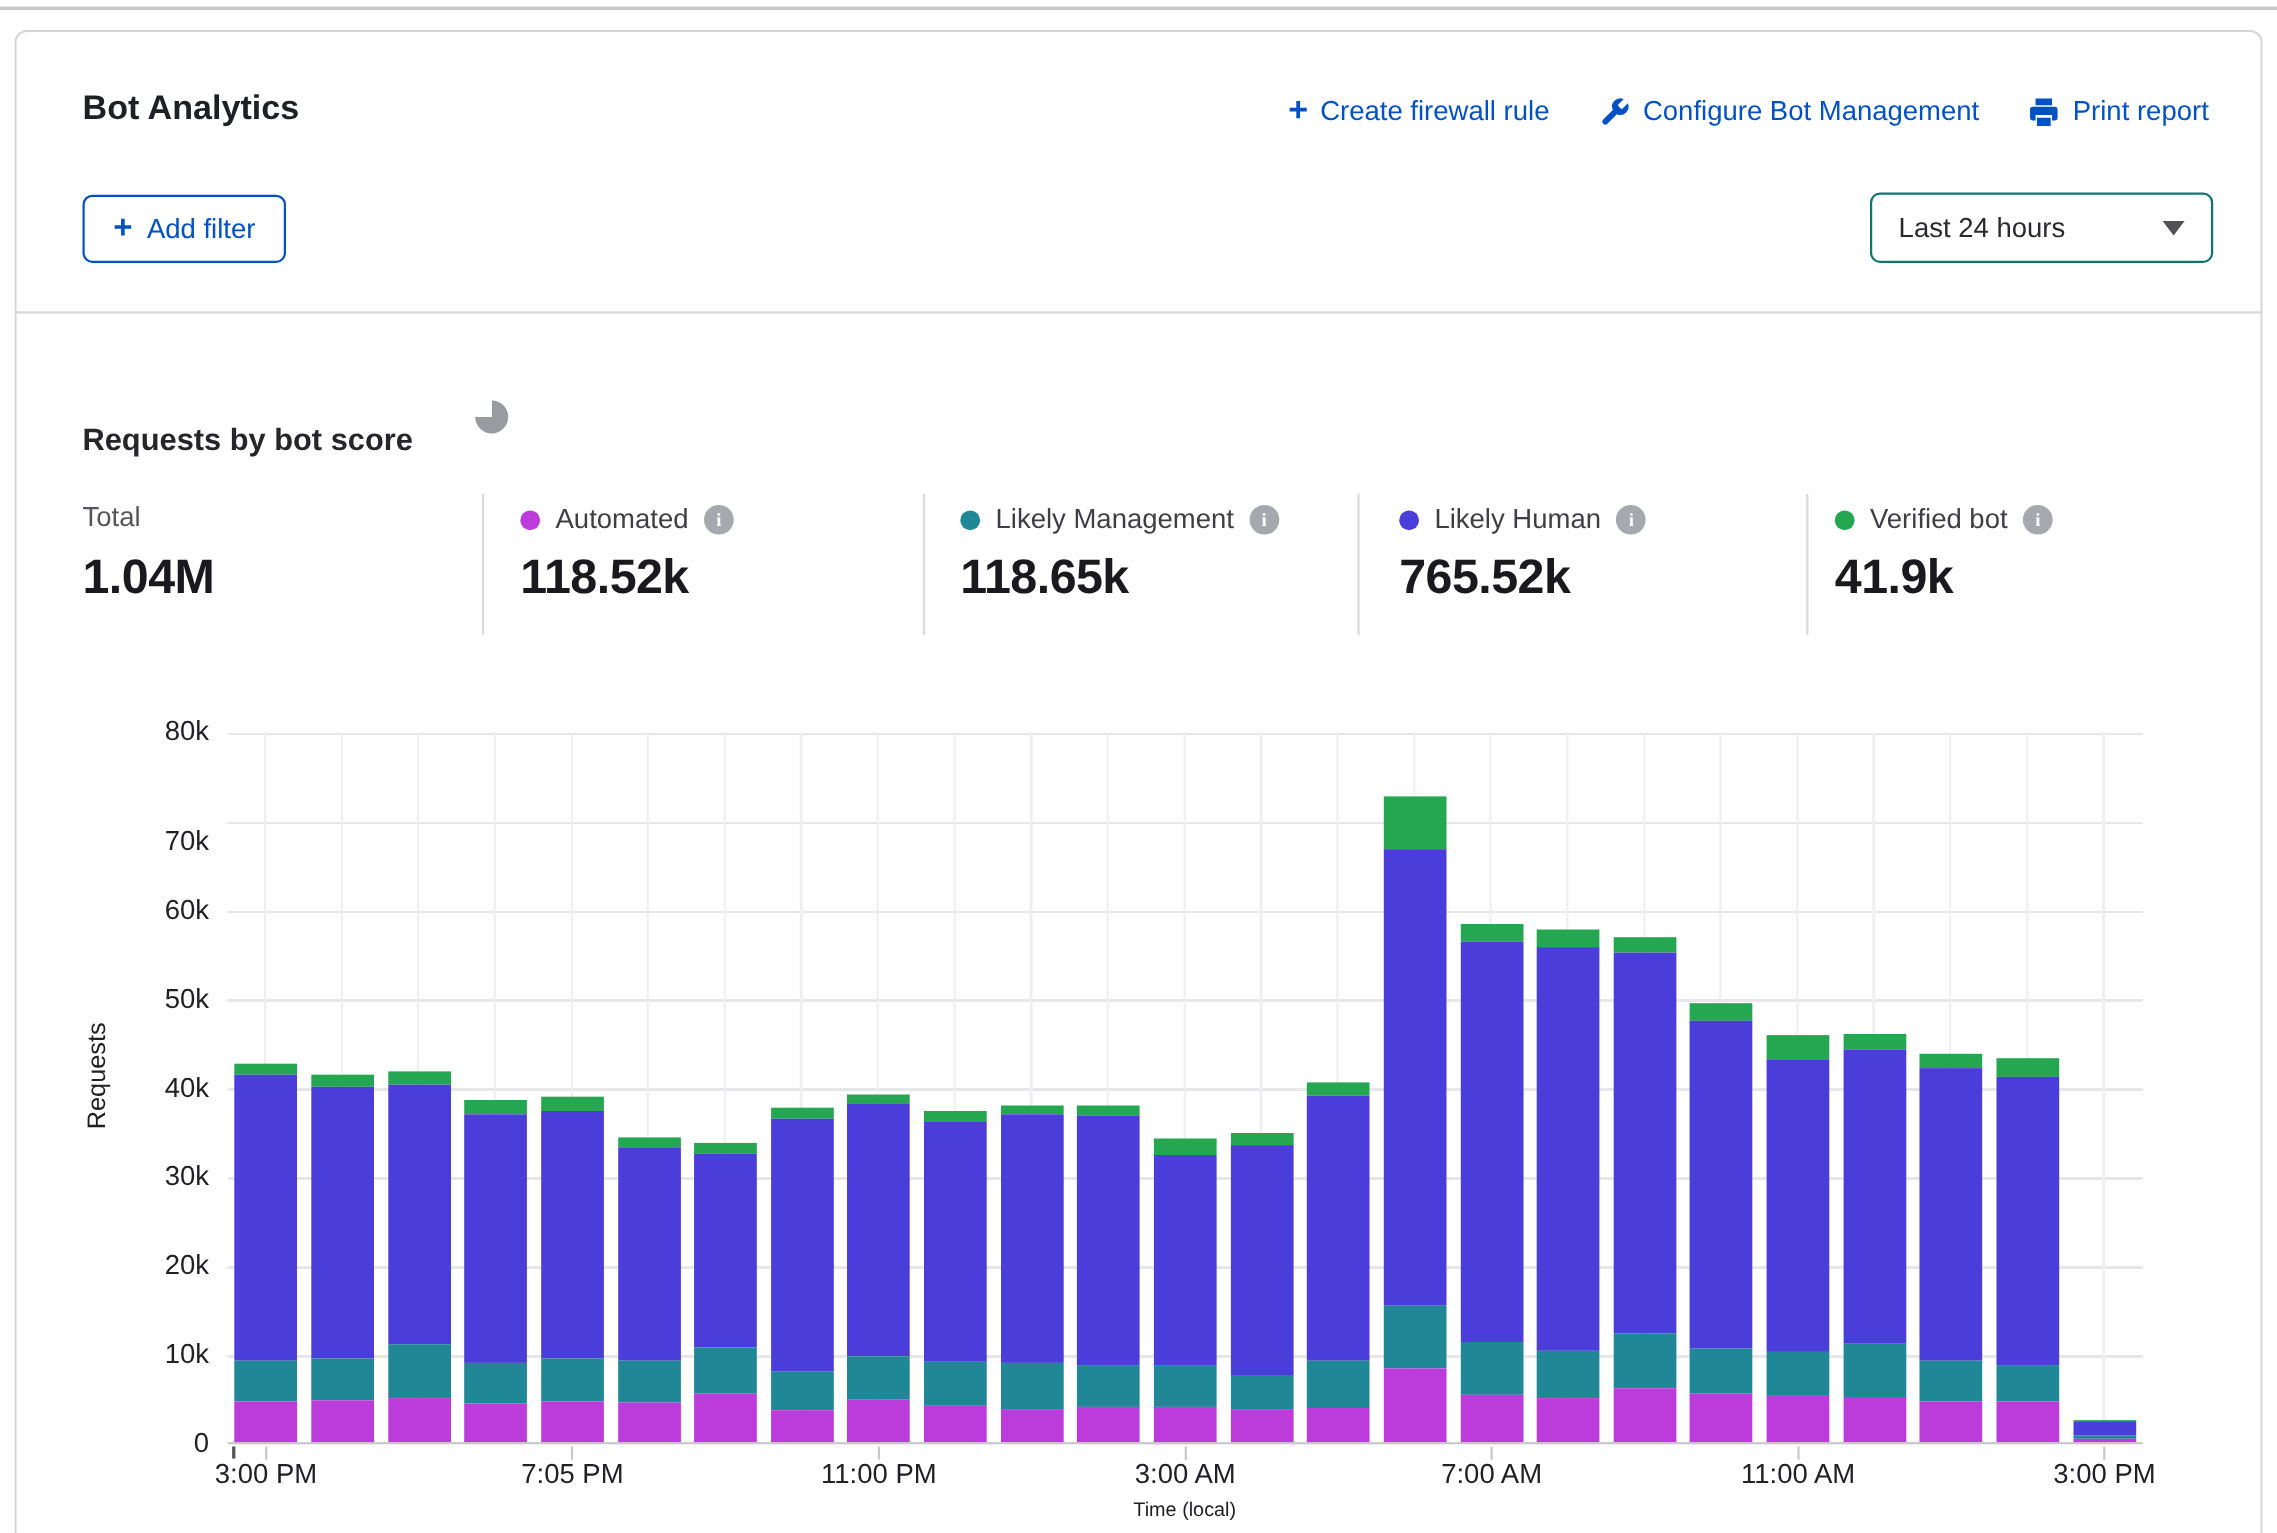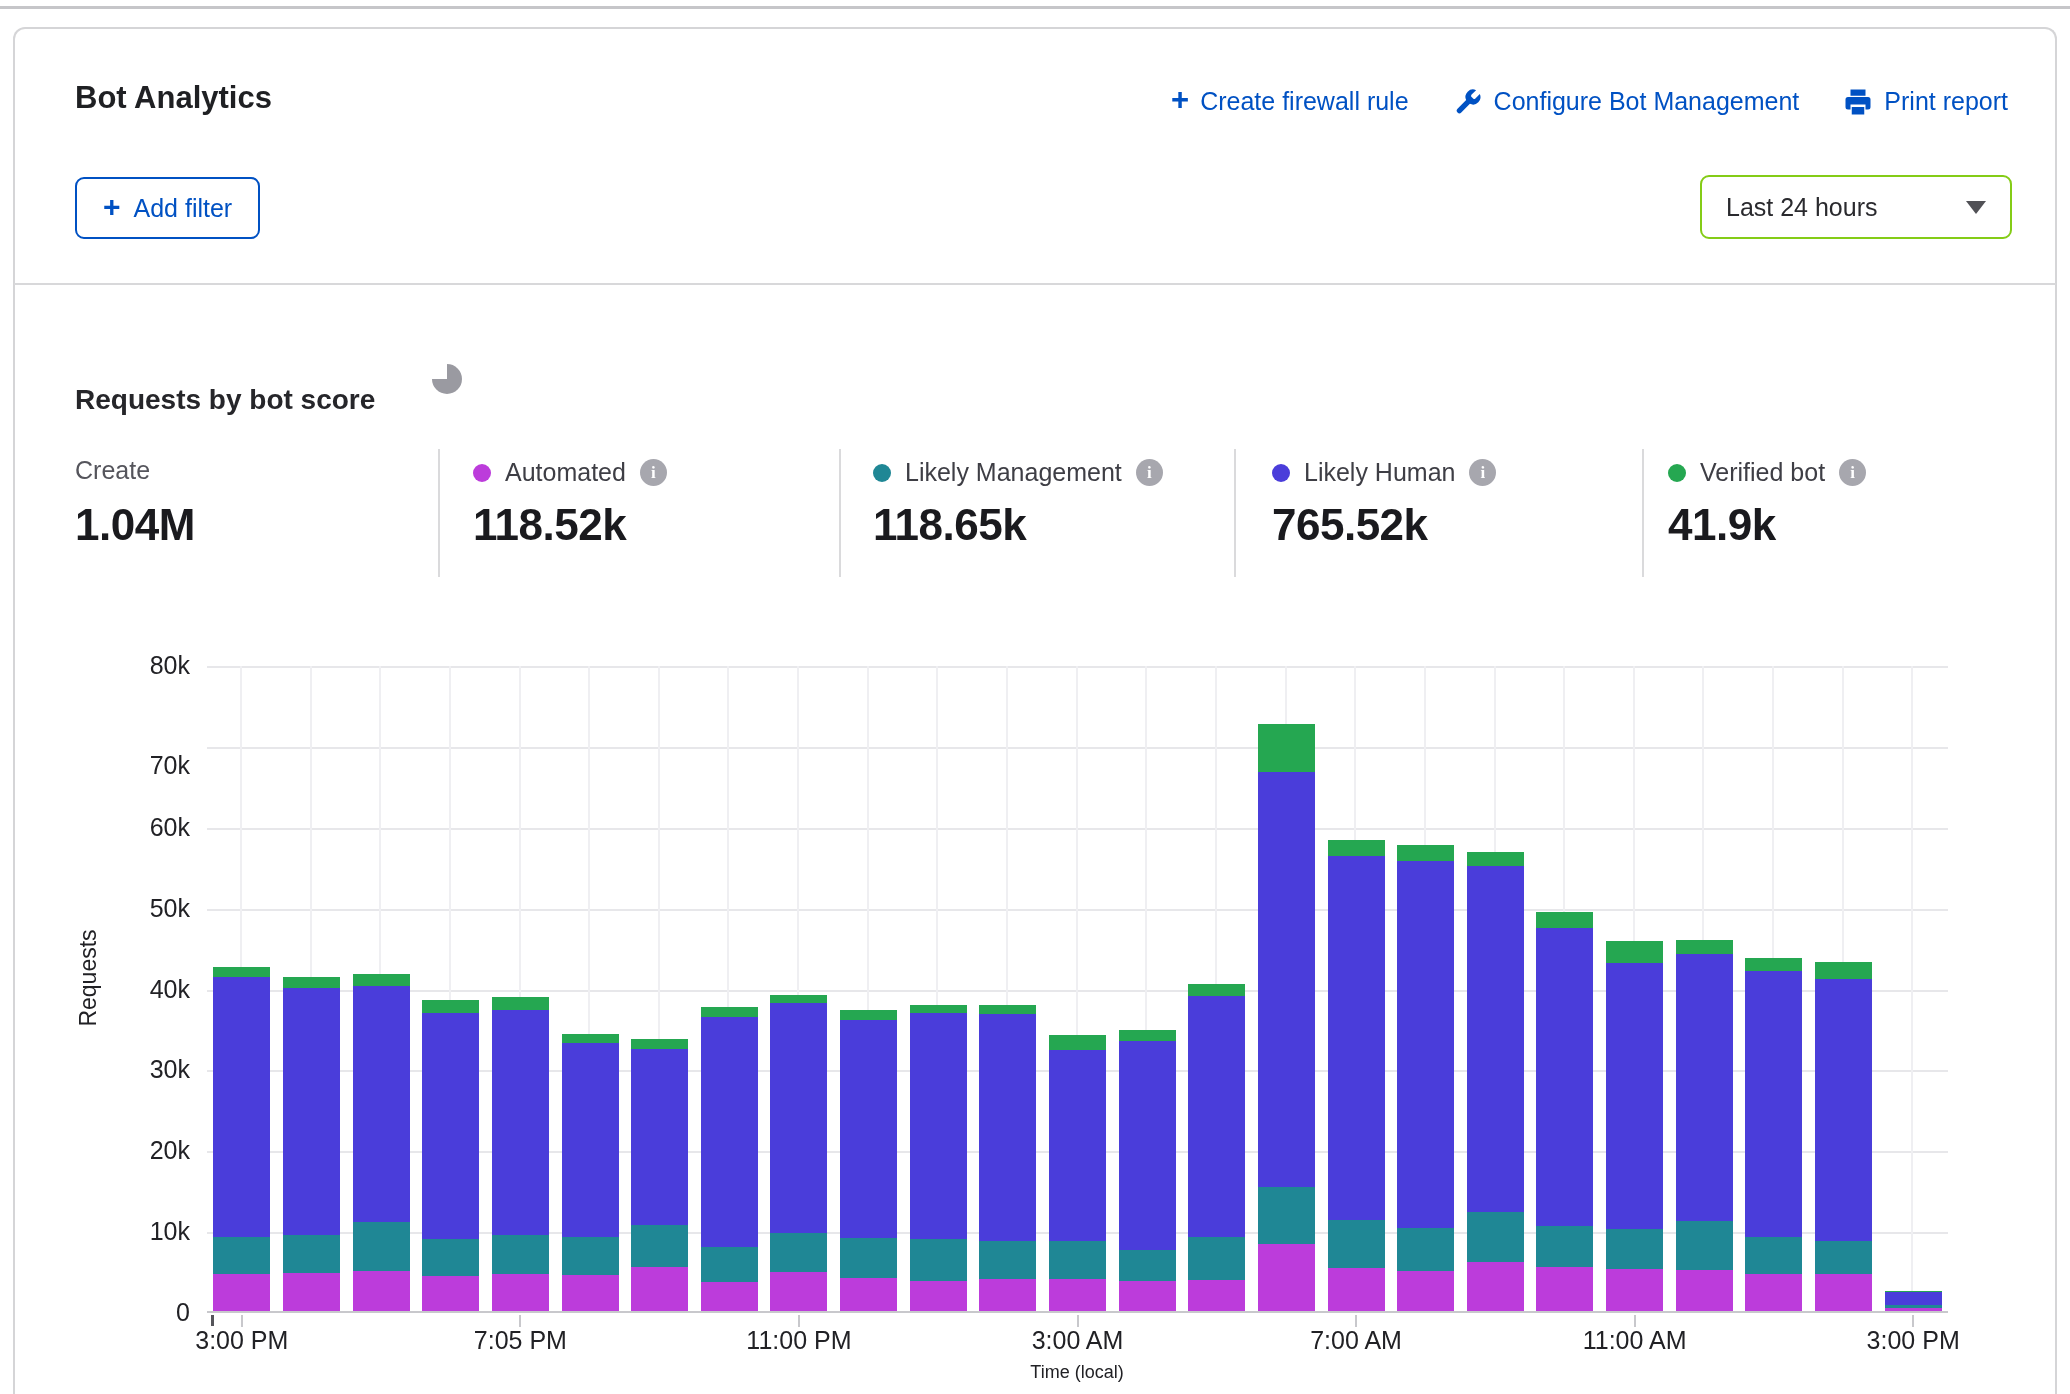--- a/index.html
+++ b/index.html
@@ -18,21 +18,21 @@
   .plus-glyph { font-size:31px; font-weight:600; line-height:1; position:relative; top:-2px; }
   .action-link svg { display:block; }
 
   .add-filter { position:absolute; left:75px; top:177px; height:62px; padding:0 26px;
                 display:flex; align-items:center; gap:13px; background:#fff;
                 border:2px solid #0051c3; border-radius:9px; color:#0051c3; font-size:25px;
                 font-family:inherit; cursor:pointer; }
   .add-filter .plus-glyph { font-size:30px; top:-1px; }
 
   .time-select { position:absolute; top:175px; right:58px; width:312px; height:64px;
-                 border:2px solid #84cc16; border-radius:9px; background:#fff;
+                 border:2px solid #0f766e; border-radius:9px; background:#fff;
                  display:flex; align-items:center; justify-content:space-between;
                  padding:0 24px; font-size:25px; color:#2a2a2e; cursor:pointer; }
   .caret { width:0; height:0; border-left:10px solid transparent; border-right:10px solid transparent;
            border-top:13px solid #515156; }
 
   .header-divider { position:absolute; top:283px; left:14px; width:2042px; height:2px; background:#d8d8da; }
 
   .section-title { position:absolute; left:75px; top:360px; font-size:28px; font-weight:700; color:#26262a;margin-top:24px; }
   .pie-icon { position:absolute; left:432px; top:364px; width:30px; height:30px; border-radius:50%;
               background:conic-gradient(#9a9aa1 0 270deg, transparent 270deg 360deg); }
@@ -110,21 +110,21 @@
   <div class="time-select">
     <span>Last 24 hours</span>
     <span class="caret"></span>
   </div>
 
   <div class="header-divider"></div>
 
   <div class="section-title">Requests by bot score</div>
   <span class="pie-icon"></span>
 
-  <div class="stat-label" style="left:75px; top:456px;">Create</div>
+  <div class="stat-label" style="left:75px; top:456px;">Total</div>
   <div class="stat-value" style="left:75px; top:500px;">1.04M</div>
 
   <div class="vdiv" style="left:438px;"></div>
   <div class="vdiv" style="left:839px;"></div>
   <div class="vdiv" style="left:1234px;"></div>
   <div class="vdiv" style="left:1642px;"></div>
 
   <div class="legend-row" style="left:473px; top:458px;">
     <span class="dot" style="background: rgb(188, 60, 219);"></span>
     <span class="legend-label">Automated</span>

